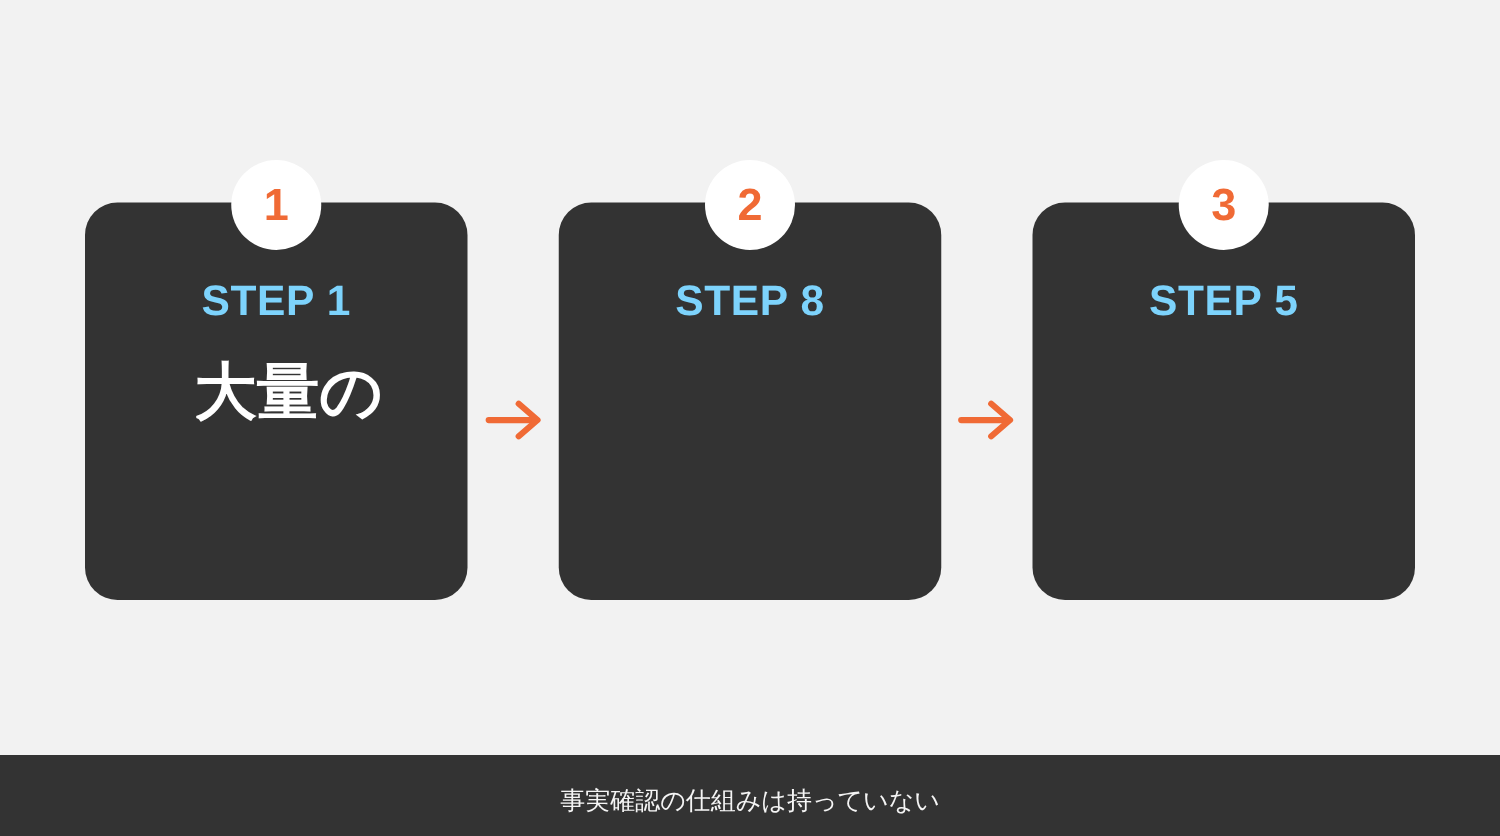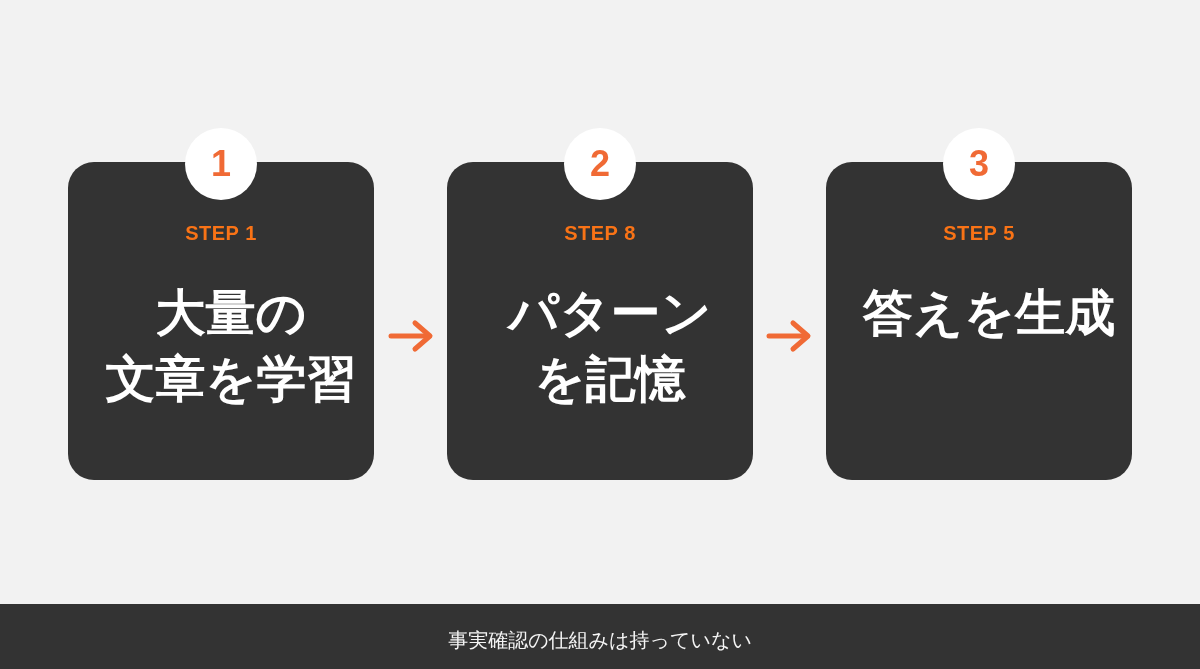--- a/index.html
+++ b/index.html
@@ -41,23 +41,23 @@
     font-size: 36px;
     color: #f06a35;
   }
   .step-label {
     position: absolute;
     top: 60px;
     left: 0;
     right: 0;
     font-family: "Liberation Sans", sans-serif;
     font-weight: bold;
-    font-size: 20px;
+    font-size: 34px;
     letter-spacing: 0.5px;
-    color: #f97316;
+    color: #7dd3fc;
   }
   .step-title {
     position: absolute;
     top: 118px;
     left: 0;
     right: 0;
     font-weight: bold;
     font-size: 50px;
     line-height: 66px;
     color: #ffffff;
@@ -91,48 +91,42 @@
 </head>
 <body>
 
 <div>
 
   <div class="card" style="left:68px;">
     <div class="badge">1</div>
     <div class="step-label">STEP 1</div>
     <div class="step-title">
       <span>大量の</span>
-      <span>文章を学習</span>
     </div>
   </div>
 
   <svg class="arrow" style="left:387px;" viewBox="0 0 48 36">
     <line x1="4" y1="18" x2="42" y2="18" stroke="#f06a35" stroke-width="5" stroke-linecap="round"></line>
     <polyline points="28,5 43,18 28,31" fill="none" stroke="#f06a35" stroke-width="5" stroke-linecap="round" stroke-linejoin="round"></polyline>
   </svg>
 
   <div class="card" style="left:447px;">
     <div class="badge">2</div>
     <div class="step-label">STEP 8</div>
-    <div class="step-title">
-      <span>パターン</span>
-      <span>を記憶</span>
-    </div>
   </div>
 
   <svg class="arrow" style="left:765px;" viewBox="0 0 48 36">
     <line x1="4" y1="18" x2="42" y2="18" stroke="#f06a35" stroke-width="5" stroke-linecap="round"></line>
     <polyline points="28,5 43,18 28,31" fill="none" stroke="#f06a35" stroke-width="5" stroke-linecap="round" stroke-linejoin="round"></polyline>
   </svg>
 
   <div class="card" style="left:826px;">
     <div class="badge">3</div>
     <div class="step-label">STEP 5</div>
     <div class="step-title">
-      <span>答えを生成</span>
     </div>
   </div>
 
 </div>
 
 <div class="footer">
   <span class="footer-text">事実確認の仕組みは持っていない</span>
 </div>
 
 </body></html>

